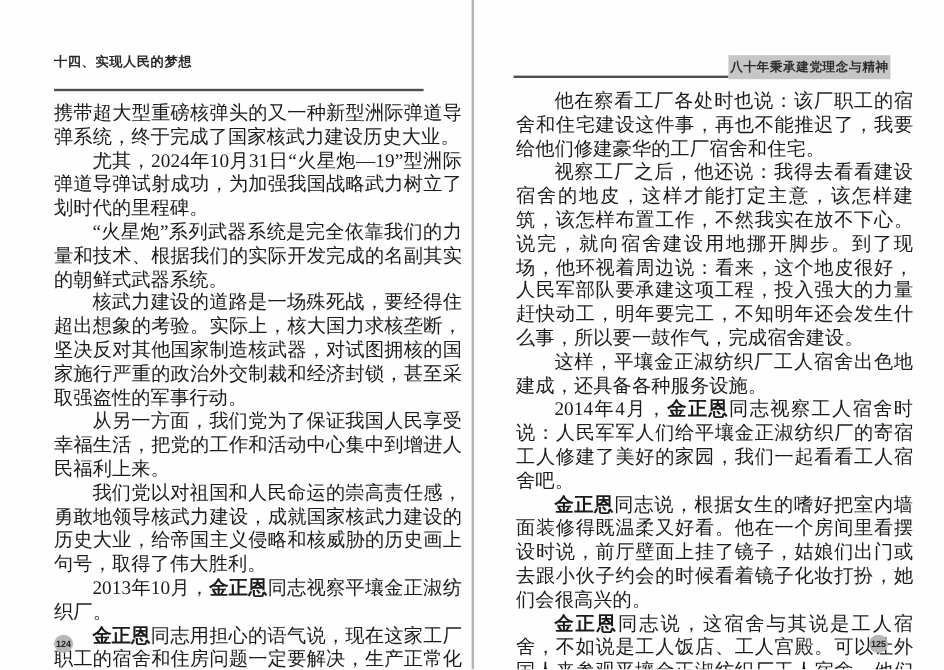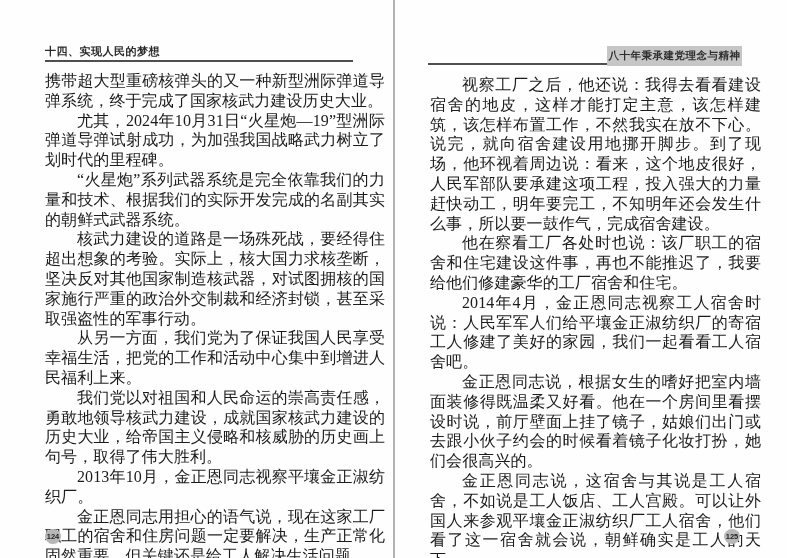--- a/index.html
+++ b/index.html
@@ -12,21 +12,21 @@
   .gutter {
     position:absolute; left:393px; top:0; width:2px; height:558px;
     background:#b3b3b3;
   }
   .page { position:absolute; top:0; height:558px; }
   .page.left  { left:0;   width:393px; }
   .page.right { left:385px; width:392px; }
 
   .hdr-left {
     margin:44px 0 0 45px; width:308px;
-    border-bottom:2px solid #4f4f4f; padding-bottom:1px;
+    border-bottom:2px solid #4f4f4f; padding-bottom:15px;
     font-family:"Liberation Sans","DejaVu Sans",sans-serif;
     font-weight:bold; font-size:11px; color:#2a2a2a;
     letter-spacing:0.5px;
   }
   .hdr-right {
     margin:46px 0 0 43px; width:314px;
     display:flex; align-items:flex-end;
   }
   .hdr-rule { flex:1; border-bottom:2px solid #4f4f4f; margin-bottom:1px; }
   .hdr-box {
@@ -40,21 +40,21 @@
 
   .body { margin-top:9px; }
   .page.left  .body { margin-left:45px; width:340px; }
   .page.right .body { margin-left:45px; width:331px; }
 
   .para {
     margin:0; text-indent:2em; text-align:justify;
     font-size:16px; line-height:19.8px; letter-spacing:0.1px;
   }
   .para.no-indent { text-indent:0; }
-  .para b { font-weight:normal; }
+  .para b { font-weight:bold; }
 
   .pagenum {
     position:absolute; bottom:14px;
     width:16px; height:15px; border-radius:50%;
     background:#b7b7b7; color:#222222;
     font-family:"Liberation Sans","DejaVu Sans",sans-serif;
     font-weight:bold; font-size:7.5px;
     display:flex; align-items:center; justify-content:center;
   }
   .page.left  .pagenum { left:45px;margin-top:30px; }
@@ -83,22 +83,23 @@
   </div>
 
   <div class="gutter"></div>
 
   <div class="page right">
     <div class="hdr-right">
       <span class="hdr-rule"></span>
       <span class="hdr-box">八十年秉承建党理念与精神</span>
     </div>
     <div class="body">
+        <p class="para">他在察看工厂各处时也说：该厂职工的宿舍和住宅建设这件事，再也不能推迟了，我要给他们修建豪华的工厂宿舍和住宅。</p>
         <p class="para">视察工厂之后，他还说：我得去看看建设宿舍的地皮，这样才能打定主意，该怎样建筑，该怎样布置工作，不然我实在放不下心。说完，就向宿舍建设用地挪开脚步。到了现场，他环视着周边说：看来，这个地皮很好，人民军部队要承建这项工程，投入强大的力量赶快动工，明年要完工，不知明年还会发生什么事，所以要一鼓作气，完成宿舍建设。</p>
-        <p class="para">他在察看工厂各处时也说：该厂职工的宿舍和住宅建设这件事，再也不能推迟了，我要给他们修建豪华的工厂宿舍和住宅。</p>
+        <p class="para">这样，平壤金正淑纺织厂工人宿舍出色地建成，还具备各种服务设施。</p>
         <p class="para">2014年4月，<b>金正恩</b>同志视察工人宿舍时说：人民军军人们给平壤金正淑纺织厂的寄宿工人修建了美好的家园，我们一起看看工人宿舍吧。</p>
         <p class="para"><b>金正恩</b>同志说，根据女生的嗜好把室内墙面装修得既温柔又好看。他在一个房间里看摆设时说，前厅壁面上挂了镜子，姑娘们出门或去跟小伙子约会的时候看着镜子化妆打扮，她们会很高兴的。</p>
         <p class="para"><b>金正恩</b>同志说，这宿舍与其说是工人宿舍，不如说是工人饭店、工人宫殿。可以让外国人来参观平壤金正淑纺织厂工人宿舍，他们看了这一宿舍就会说，朝鲜确实是工人的天下。</p>
         <p class="para">2014年1月，<b>金正恩</b>同志视察国家科学院之后，径直去了延丰湖。</p>
         <p class="para">他来到湖边，环视了周边风景，说，今天带着国家科学院院</p>
       </div>
     <div class="pagenum">125</div>
   </div>
 
 </div>

